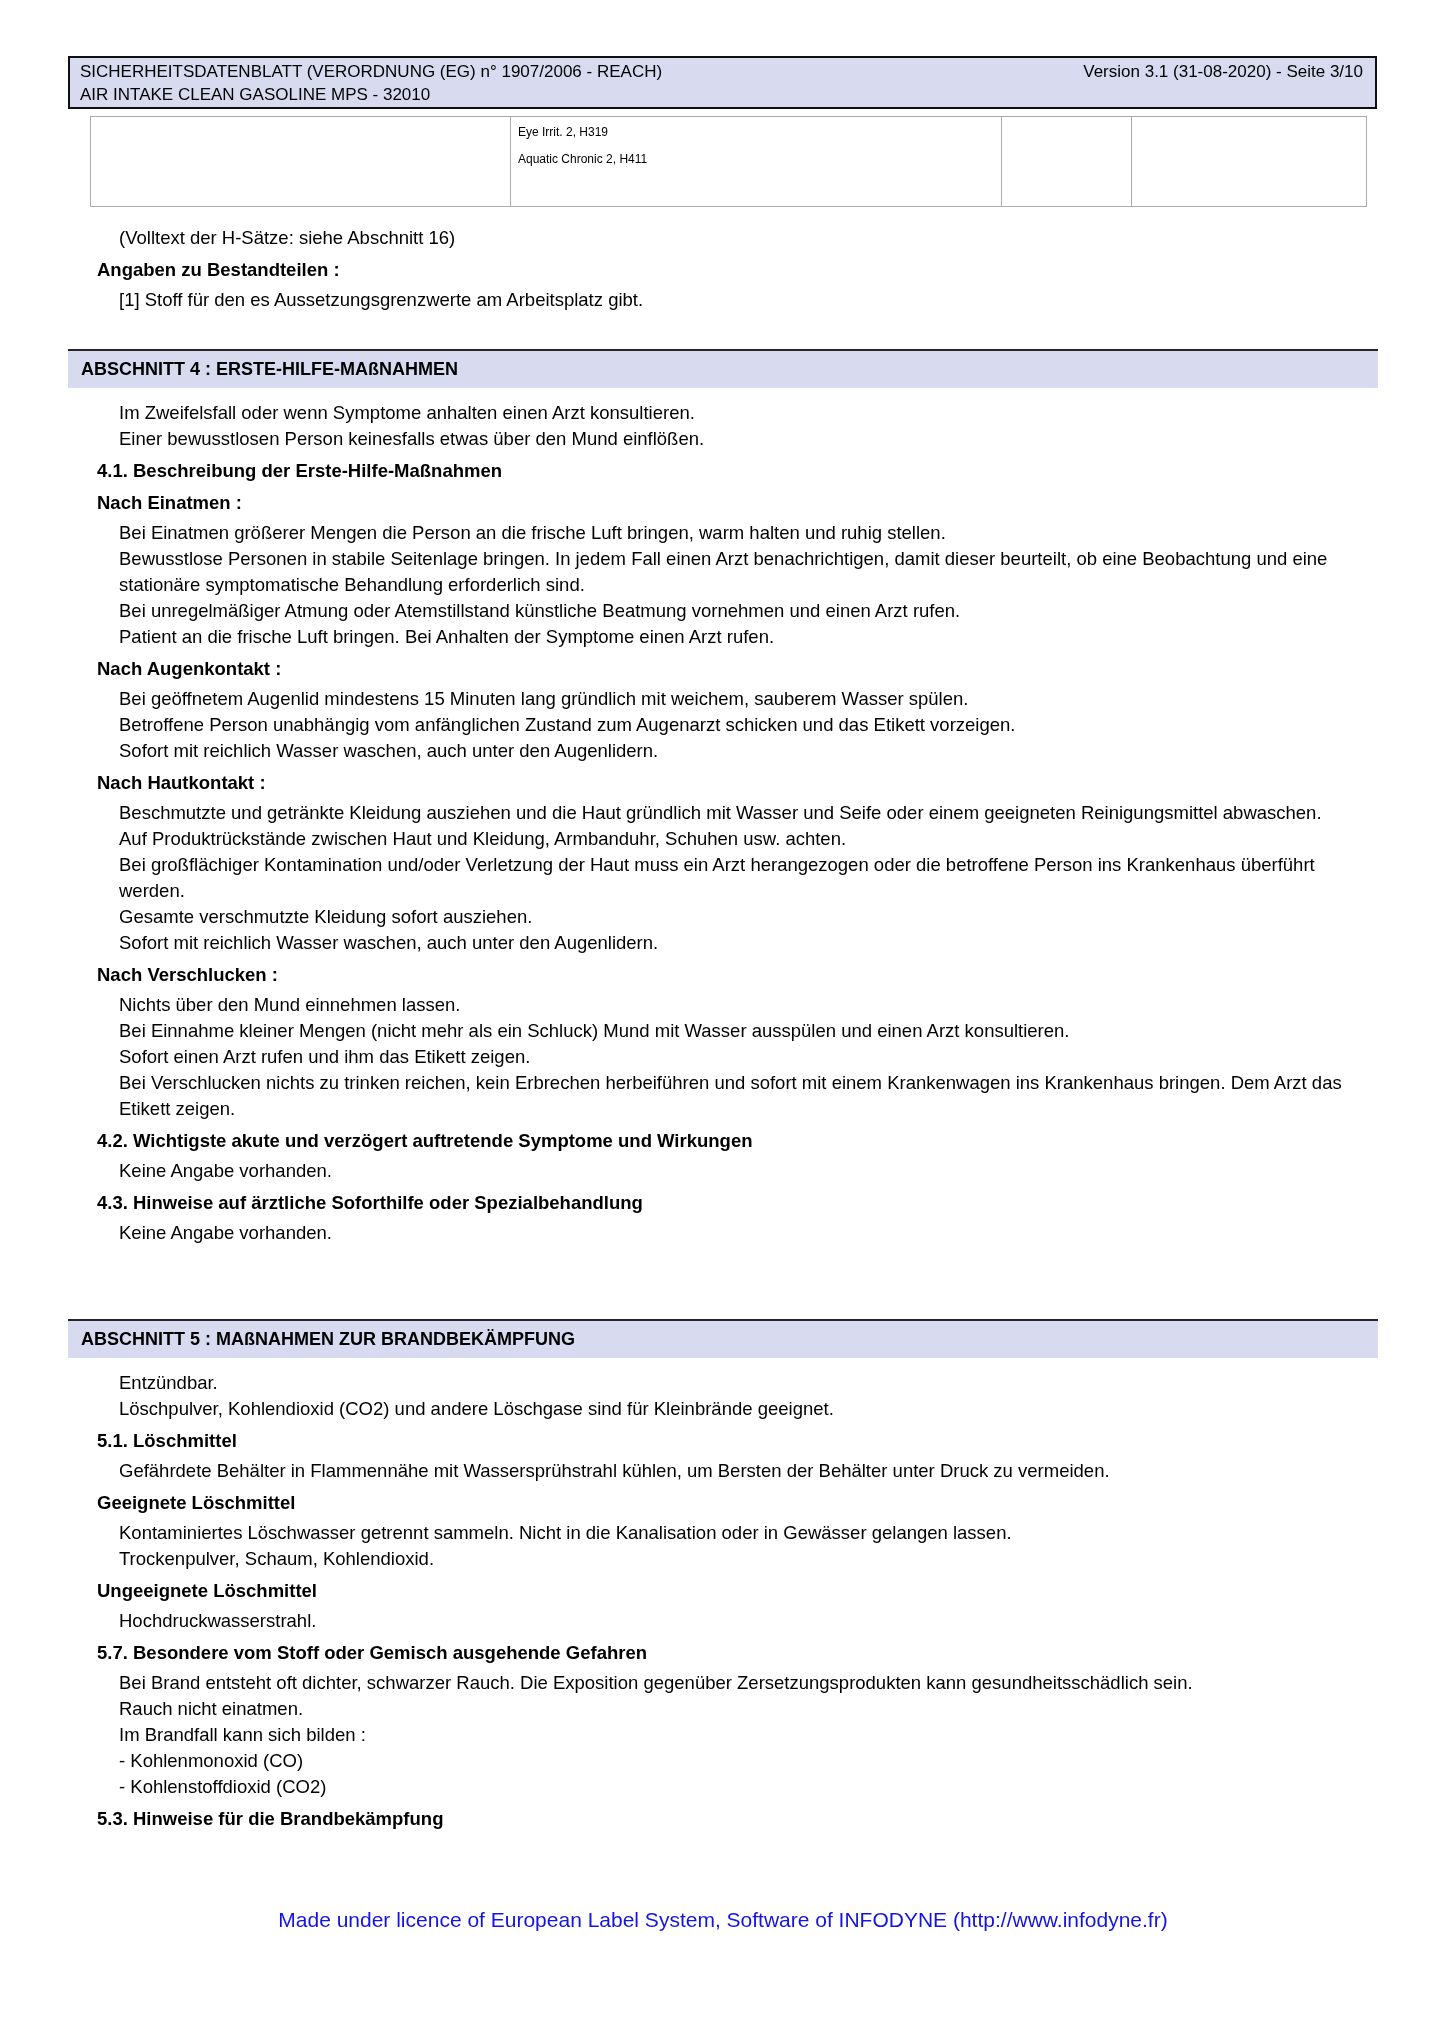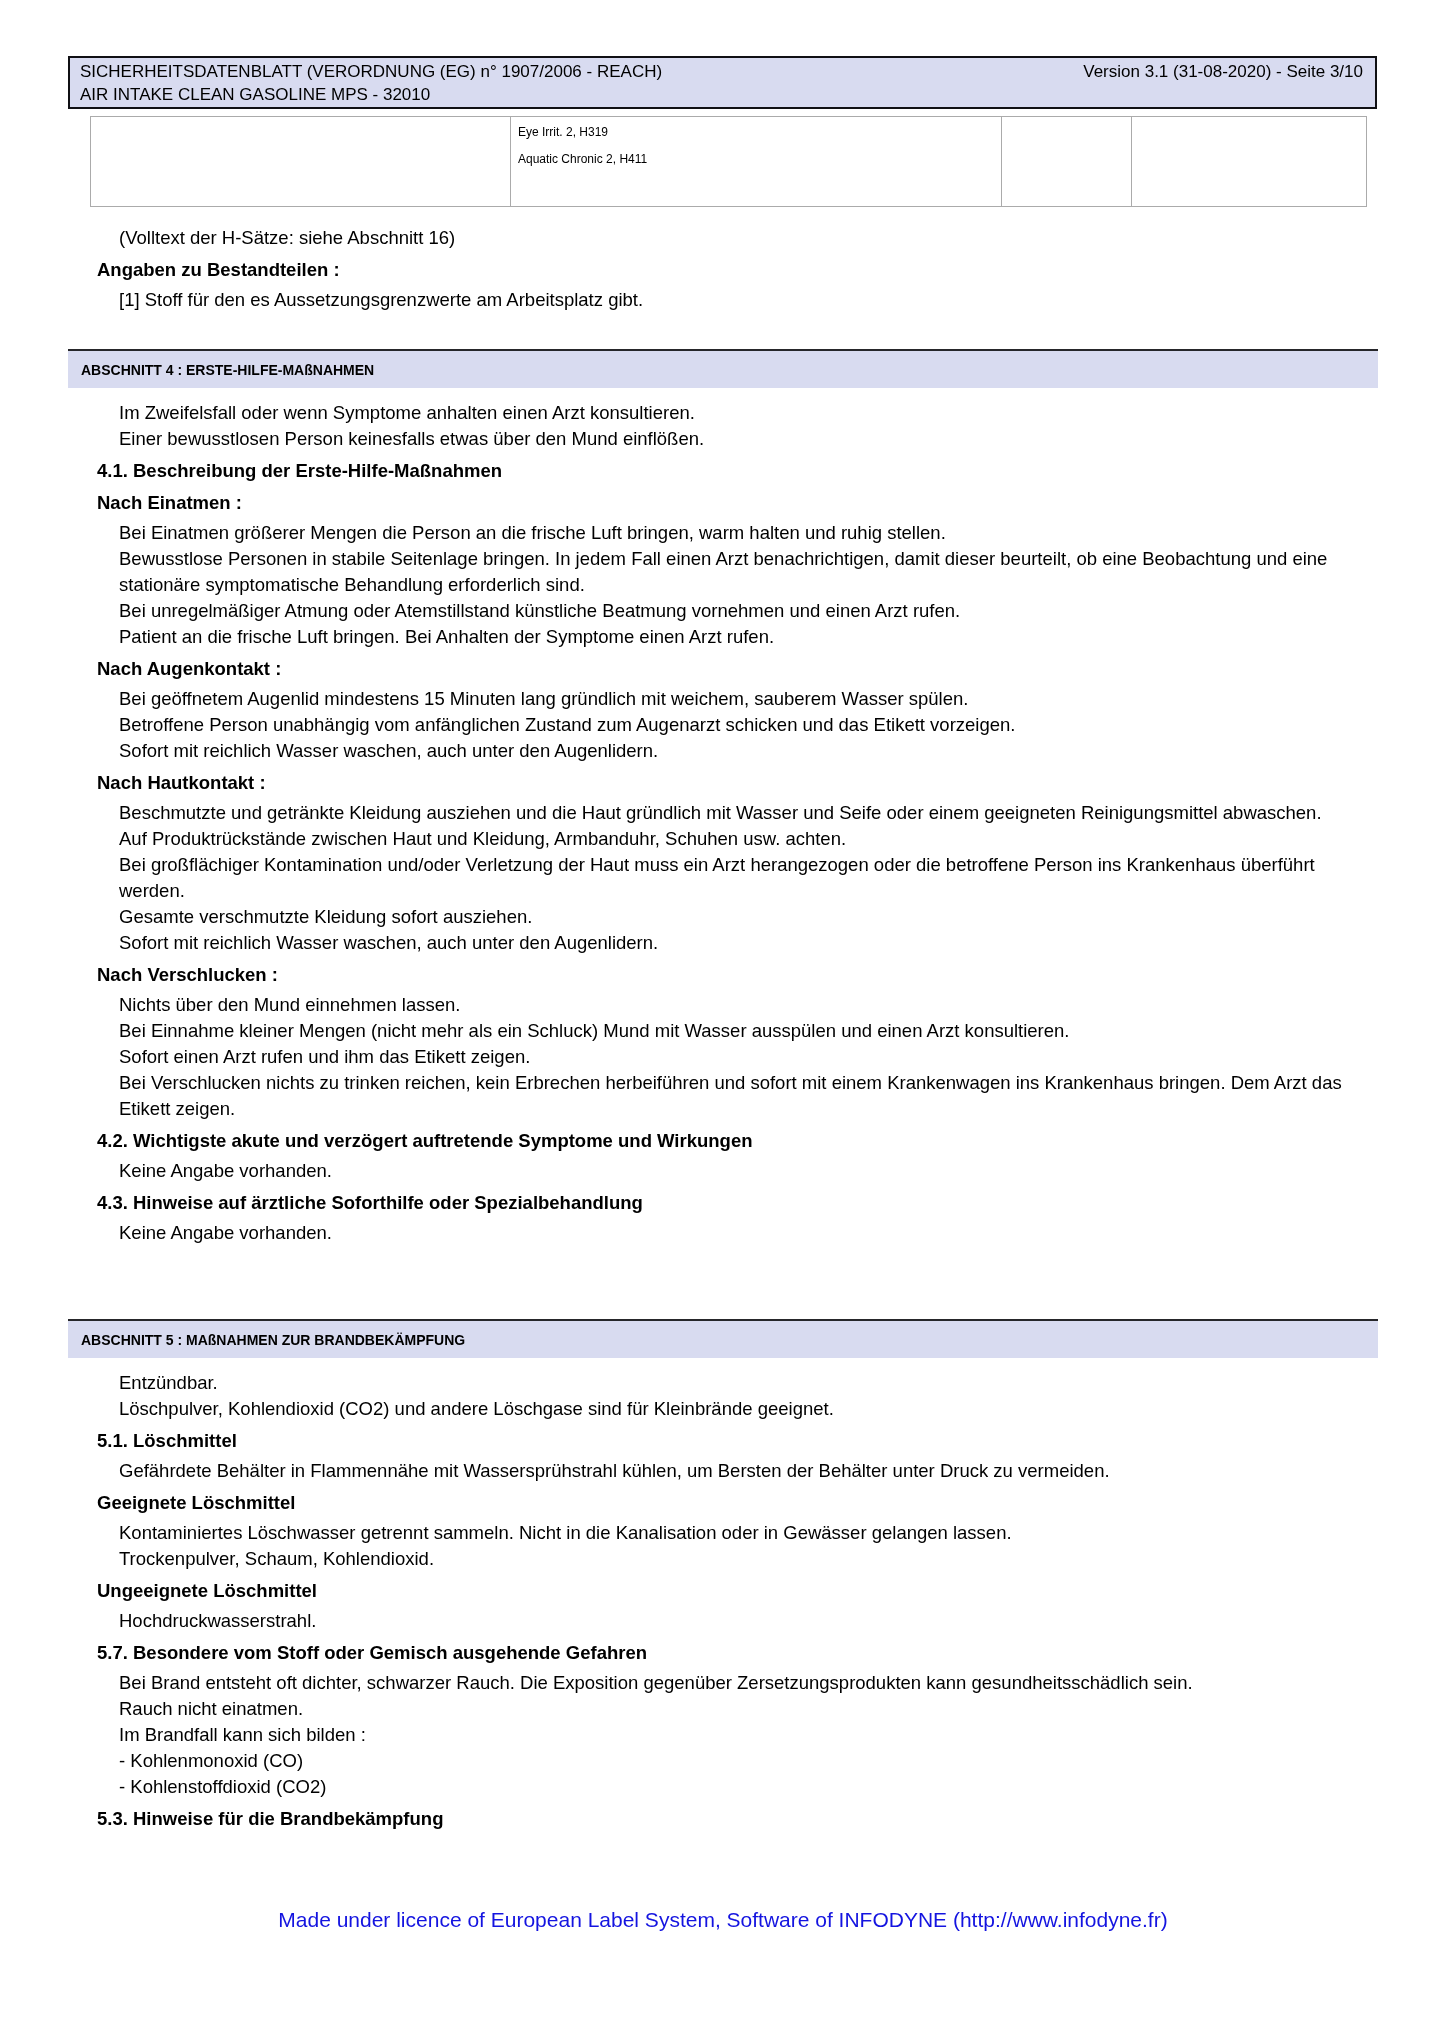--- a/index.html
+++ b/index.html
@@ -52,21 +52,21 @@
   .ln{ line-height:26px; }
   .b{ padding-left:51px; }
   .h{ padding-left:29px; font-weight:bold; margin-top:6px; margin-bottom:4px; }
 
   .band{
     height:39px; margin:36px 0 12px 0;
     background:var(--band-bg);
     border-top:2px solid var(--band-border);
     display:flex; align-items:center;
     padding-left:13px;
-    font-weight:bold; font-size:14px;
+    font-weight:bold; font-size:18px;
   }
   .flowB .band{ margin-top:8px; }
 
   
   .footer{
     position:absolute; left:68px; top:1908px; width:1310px;
     text-align:center; font-size:21px; line-height:24px;
     color:var(--footer-link);
   }
 </style>

